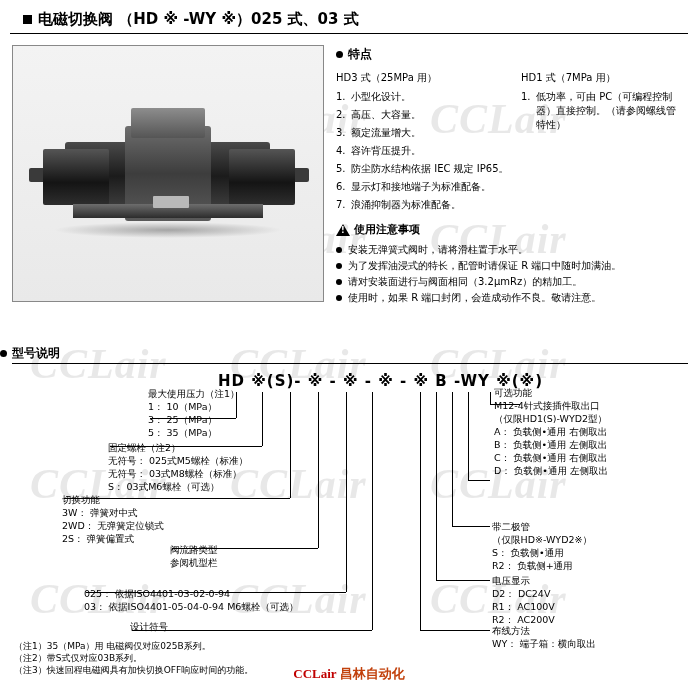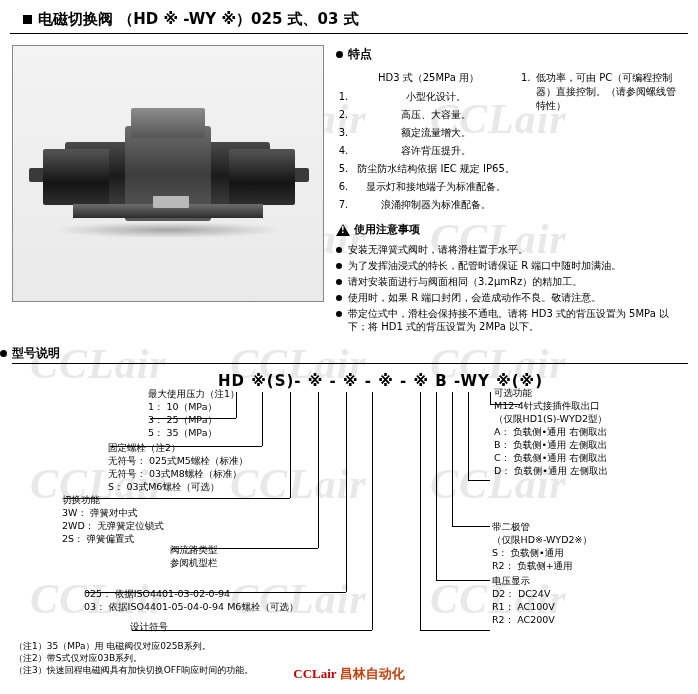--- a/index.html
+++ b/index.html
@@ -180,21 +180,20 @@
   .sec-head {
     font-size: 12px;
     font-weight: bold;
   }
   .feat-cols {
     display: flex;
     margin-top: 8px;
   }
   .feat-col-l {
     width: 185px;
-    text-align: center;
   }
   .feat-col-r {
     width: 160px;
   }
   .feat-sub {
     font-size: 10px;
     margin-bottom: 5px;
   }
   .feat-item {
     font-size: 10px;
@@ -397,20 +396,21 @@
         <div class="feat-item">
           <div class="feat-no">6.</div>
           <div class="feat-tx">显示灯和接地端子为标准配备。</div>
         </div>
         <div class="feat-item">
           <div class="feat-no">7.</div>
           <div class="feat-tx">浪涌抑制器为标准配备。</div>
         </div>
       </div>
       <div class="feat-col-r">
+        <div class="feat-sub">HD1 式（7MPa 用）</div>
         <div class="feat-item">
           <div class="feat-no">1.</div>
           <div class="feat-tx">低功率，可由 PC（可编程控制器）直接控制。（请参阅螺线管特性）</div>
         </div>
       </div>
     </div>
   </div>
 
   <div class="caution">
     <div class="caution-head">
@@ -427,24 +427,20 @@
         <div class="c-tx">为了发挥油浸式的特长，配管时请保证 R 端口中随时加满油。</div>
       </div>
       <div class="c-item">
         <div class="c-dot"><span></span></div>
         <div class="c-tx">请对安装面进行与阀面相同（3.2μmRz）的精加工。</div>
       </div>
       <div class="c-item">
         <div class="c-dot"><span></span></div>
         <div class="c-tx">使用时，如果 R 端口封闭，会造成动作不良。敬请注意。</div>
       </div>
-      <div class="c-item">
-        <div class="c-dot"><span></span></div>
-        <div class="c-tx">带定位式中，滑柱会保持接不通电。请将 HD3 式的背压设置为 5MPa 以下；将 HD1 式的背压设置为 2MPa 以下。</div>
-      </div>
     </div>
   </div>
 
   <div class="model-head">
     <span class="sec-bullet"></span><span>型号说明</span>
   </div>
   <div class="hr-mid"></div>
 
   <div class="code-row">HD ※(S)- ※ - ※ - ※ - ※ B -WY ※(※)</div>
 
@@ -523,20 +519,24 @@
   <div class="ln h" style="left:436px; top:580px; width:54px;"></div>
   <div class="lbl" style="left:492px; top:574px;">
     <div>电压显示</div>
     <div>D2： DC24V</div>
     <div>R1： AC100V</div>
     <div>R2： AC200V</div>
   </div>
 
   <div class="ln v" style="left:420px; top:392px; height:238px;"></div>
   <div class="ln h" style="left:420px; top:630px; width:70px;"></div>
+  <div class="lbl" style="left:492px; top:624px;">
+    <div>布线方法</div>
+    <div>WY： 端子箱：横向取出</div>
+  </div>
 
   <div class="notes">
     <div>（注1）35（MPa）用 电磁阀仅对应025B系列。</div>
     <div>（注2）带S式仅对应03B系列。</div>
     <div>（注3）快速回程电磁阀具有加快切换OFF响应时间的功能。</div>
   </div>
 
   <div class="footer">
     <span>CCLair</span>
     <span class="blue">昌林自动化</span>

